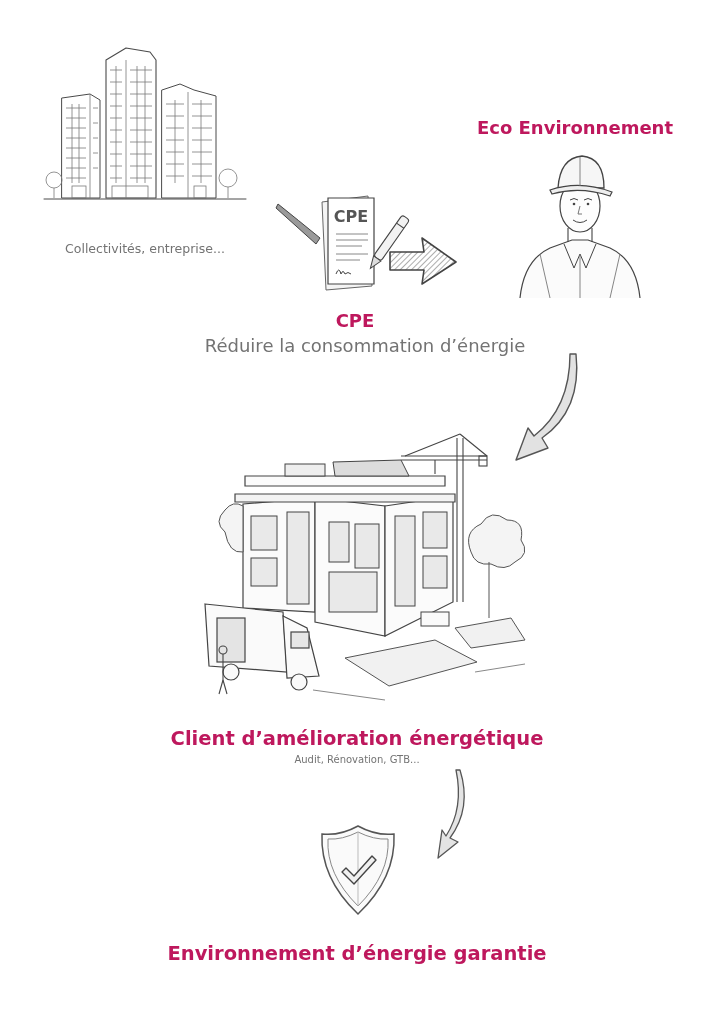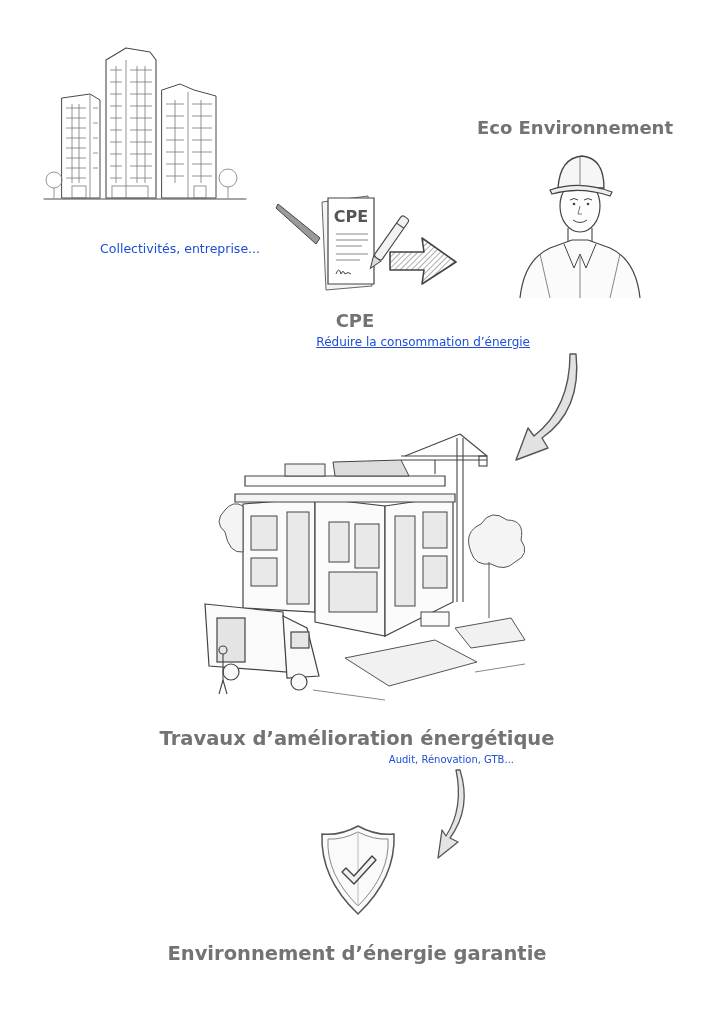--- a/index.html
+++ b/index.html
@@ -1,20 +1,20 @@
 <!DOCTYPE html>
 <html><head>
   <meta charset="utf-8">
   <style>
     html, body { margin: 0; padding: 0; background: #ffffff; }
     body { width: 714px; height: 1024px; position: relative; overflow: hidden;
            font-family: "DejaVu Sans", sans-serif; color: #111; }
     .abs { position: absolute; }
-    .title { font-weight: bold; color: #737373; white-space: nowrap; text-align: center; }
-    .sub { color: #1d4ed8; white-space: nowrap; text-align: right; font-weight: normal; }
+    .title { font-weight: bold; color: #be185d; white-space: nowrap; text-align: center; }
+    .sub { color: #737373; white-space: nowrap; text-align: center; font-weight: normal; }
     svg { display: block; overflow: visible; }
     .ink { stroke: #4a4a4a; fill: none; stroke-linecap: round; stroke-linejoin: round; }
     .ink-l { stroke: #7a7a7a; fill: none; stroke-width: 0.8; }
   </style>
 </head>
 <body>
 
 <div class="abs" style="left:40px; top:38px; width:210px; height:230px;">
   <svg width="210" height="170" viewBox="0 0 210 170" class="abs" style="left:0; top:0;">
 
@@ -128,21 +128,21 @@
 <svg class="abs" style="left:388px; top:236px;" width="72" height="54" viewBox="0 0 72 54">
   <defs>
     <pattern id="hatch" width="4" height="4" patternUnits="userSpaceOnUse" patternTransform="rotate(45)">
       <line x1="0" y1="0" x2="0" y2="4" stroke="#8a8a8a" stroke-width="1.4"></line>
     </pattern>
   </defs>
   <polygon points="2,16 36,16 34,2 68,26 34,48 36,34 2,34" fill="url(#hatch)" stroke="#444" stroke-width="1.6" stroke-linejoin="round"></polygon>
 </svg>
 
 <div class="abs title" style="left:255px; top:310px; width:200px; font-size:18px;">CPE</div>
-<div class="abs sub" style="left:200px; top:335px; width:330px; font-size:12px;text-decoration:underline;">Réduire la consommation d’énergie</div>
+<div class="abs sub" style="left:200px; top:335px; width:330px; font-size:18px;">Réduire la consommation d’énergie</div>
 
 <div class="abs title" style="left:440px; top:117px; width:270px; font-size:18px;">Eco Environnement</div>
 <svg class="abs" style="left:510px; top:150px;" width="140" height="150" viewBox="0 0 140 150">
 
   <path d="M10,148 Q14,110 40,98 L62,90 L78,90 L100,98 Q126,110 130,148" fill="#fbfbfb" stroke="#444" stroke-width="1.2"></path>
   <path d="M54,94 L64,118 L70,104 L76,118 L86,94" fill="none" stroke="#444" stroke-width="1"></path>
   <line x1="70" y1="104" x2="70" y2="148" stroke="#777" stroke-width="0.9"></line>
   <path d="M30,104 L40,148" stroke="#777" stroke-width="0.9" fill="none"></path>
   <path d="M110,104 L100,148" stroke="#777" stroke-width="0.9" fill="none"></path>
 
@@ -224,21 +224,21 @@
 
   <polygon points="150,226 240,208 282,230 194,254" fill="#f1f1f1" stroke="#555" stroke-width="1"></polygon>
   <polygon points="260,196 316,186 330,208 276,216" fill="#f1f1f1" stroke="#555" stroke-width="1"></polygon>
 
   <rect x="226" y="180" width="28" height="14" fill="#fafafa" stroke="#444" stroke-width="1"></rect>
 
   <line x1="118" y1="258" x2="190" y2="268" stroke="#888" stroke-width="1"></line>
   <line x1="280" y1="240" x2="330" y2="232" stroke="#888" stroke-width="1"></line>
 </svg>
 
-<div class="abs title" style="left:120px; top:727px; width:474px; font-size:19.5px;">Travaux d’amélioration énergétique</div>
+<div class="abs title" style="left:120px; top:727px; width:474px; font-size:19.5px;">Client d’amélioration énergétique</div>
 <div class="abs sub" style="left:200px; top:754px; width:314px; font-size:10px;">Audit, Rénovation, GTB...</div>
 
 <svg class="abs" style="left:434px; top:768px;" width="40" height="96" viewBox="0 0 40 96">
   <path d="M26,2 Q38,40 16,70 L24,74 L4,90 L8,62 L12,68 Q30,40 22,2 Z" fill="#e4e4e4" stroke="#555" stroke-width="1.3" stroke-linejoin="round"></path>
 </svg>
 
 <svg class="abs" style="left:318px; top:822px;" width="80" height="96" viewBox="0 0 80 96">
   <path d="M40,4 Q58,14 76,12 Q78,56 40,92 Q2,56 4,12 Q22,14 40,4 Z" fill="#fafafa" stroke="#555" stroke-width="1.5"></path>
   <path d="M40,10 Q56,18 70,17 Q72,52 40,84 Q8,52 10,17 Q24,18 40,10 Z" fill="none" stroke="#888" stroke-width="1"></path>
   <path d="M40,10 L40,84" stroke="#bbb" stroke-width="1"></path>

